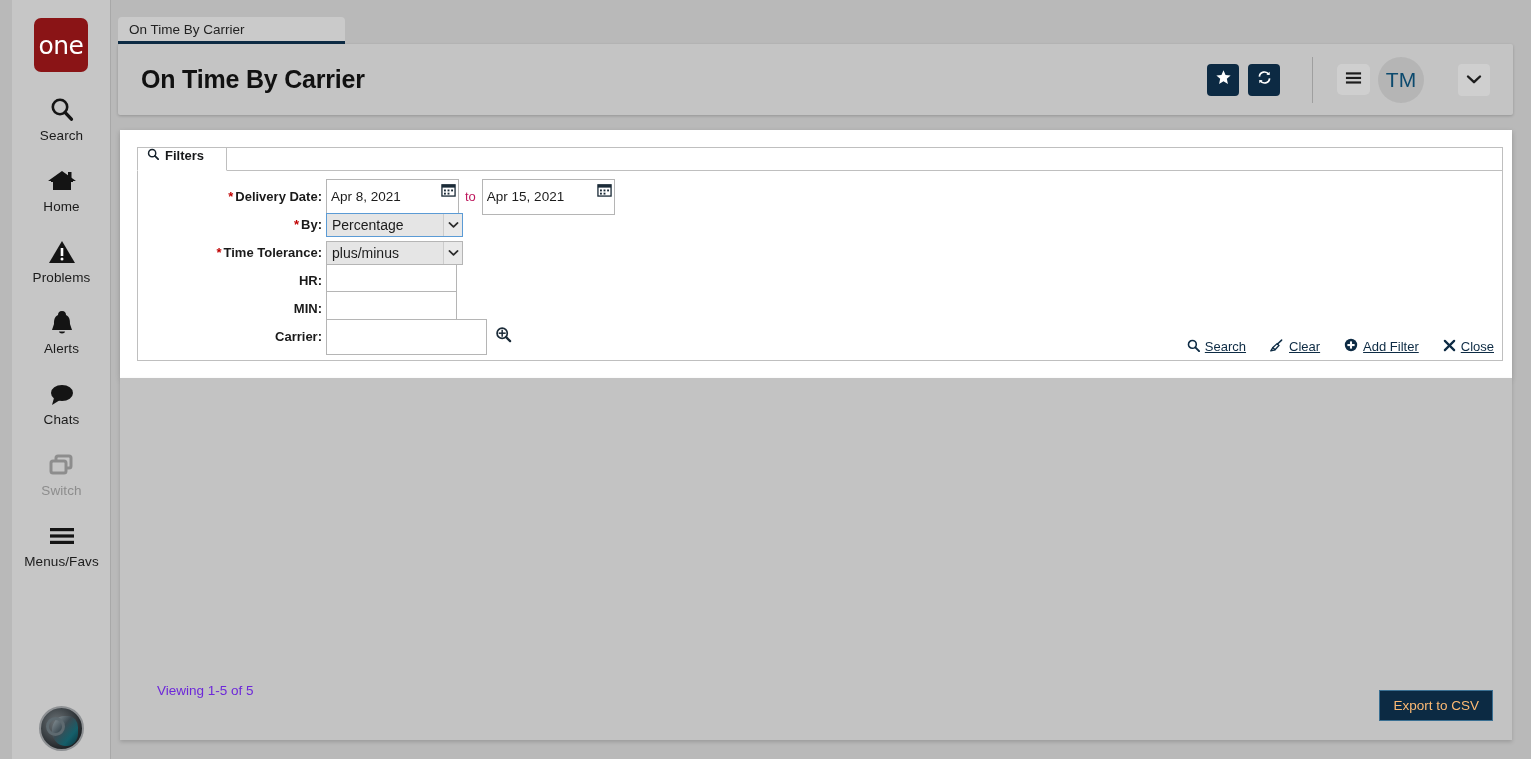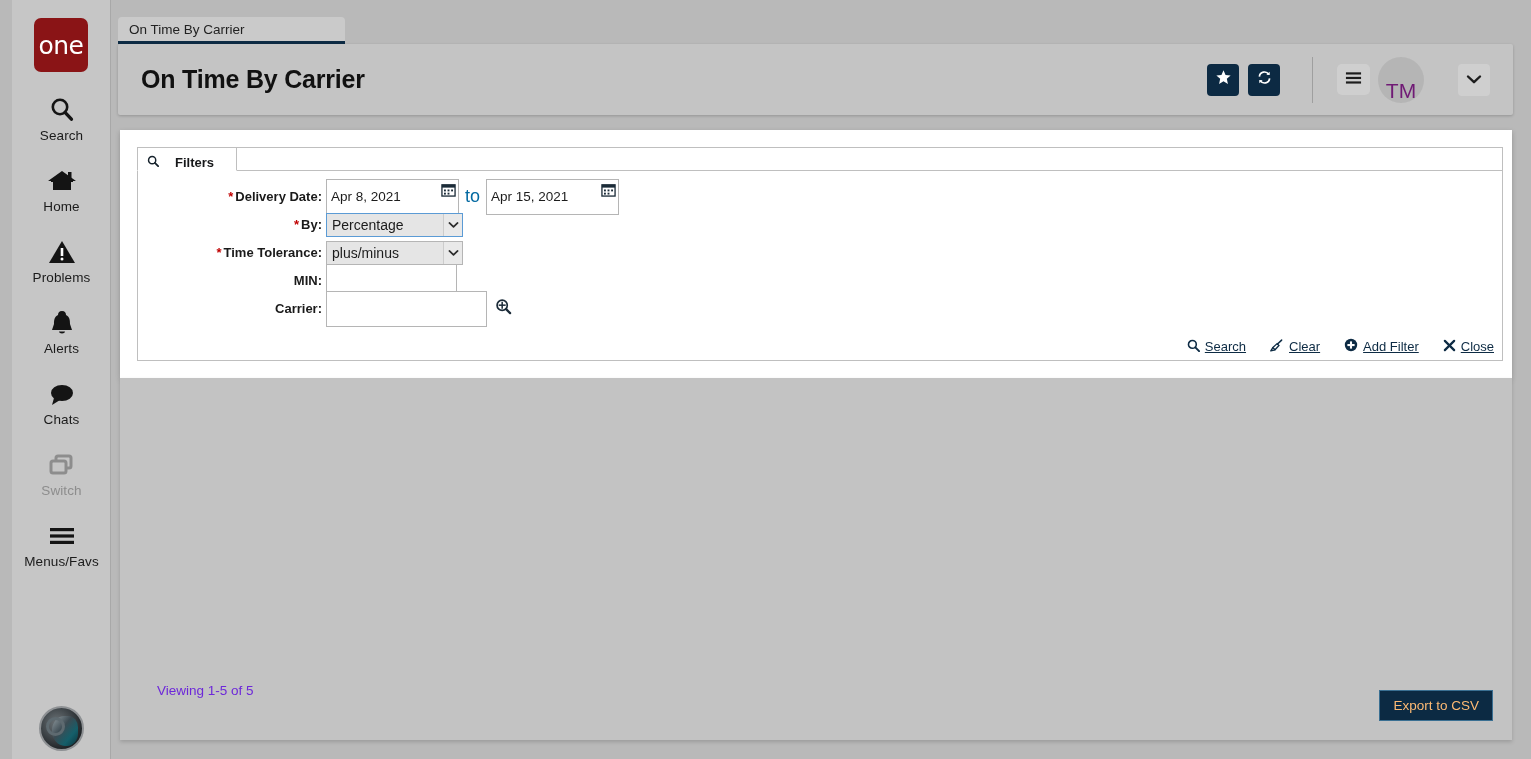--- a/index.html
+++ b/index.html
@@ -121,22 +121,22 @@
   #menu-toggle {
     width: 33px; height: 31px;
     background: #cfcfcf;
     border-radius: 5px;
     display: flex; align-items: center; justify-content: center;
     cursor: pointer;
   }
   #avatar-initials {
     width: 46px; height: 46px; border-radius: 50%;
     background: #b5b5b5;
-    display: flex; align-items: flex-end; justify-content: center;
-    font-size: 21px; color: #701a75;
+    display: flex; align-items: center; justify-content: center;
+    font-size: 21px; color: #0c4a6e;
     margin-left: 8px;
   }
   #user-text { margin-left: 13px; line-height: 1.25; }
   #user-name { font-size: 14.5px; font-weight: bold; color: #111; }
   #user-sub { font-size: 13.5px; color: #3c3c3c; }
   #user-caret {
     width: 32px; height: 32px;
     background: #cfcfcf; border-radius: 4px;
     display: flex; align-items: center; justify-content: center;
     margin-left: 34px; margin-right: 23px;
@@ -161,21 +161,21 @@
     height: 23px;
     border-bottom: 1px solid #bfbfbf;
     background: #fff;
   }
   #filters-tab {
     position: absolute; left: -1px; top: -1px;
     height: 24px; padding: 0 22px 0 9px;
     background: #fff;
     border: 1px solid #bfbfbf;
     border-bottom: 1px solid #fff;
-    display: flex; align-items: flex-end; gap: 16px;
+    display: flex; align-items: flex-start; gap: 6px;
     font-size: 13px; font-weight: bold; color: #17181a;
     cursor: pointer;
   }
 
   .form-row {
     display: flex; align-items: center;
     height: 25px;
     margin-top: 3px;
   }
   #filters-body { padding-top: 10px; }
@@ -196,21 +196,21 @@
     font-family: "Liberation Sans", sans-serif;
     outline: none;
   }
   .date-wrap { position: relative; display: inline-block; }
   .date-input { width: 133px; padding-right: 20px; }
   .cal-icon {
     position: absolute; right: 3px; top: 3px;
     cursor: pointer;
   }
   .to-word {
-    font-size: 18px; color: #0369a1;
+    font-size: 13px; color: #be185d;
     margin: 0 6px;
   }
   .sel-wrap {
     position: relative;
     width: 137px; height: 24px;
     border: 1px solid #b5b5b5;
     background: #e5e5e5;
     display: flex; align-items: center;
     cursor: pointer;
   }
@@ -476,20 +476,24 @@
         <div class="sel-wrap">
           <span class="sel-value">plus/minus</span>
           <span class="sel-arrow">
             <svg width="11" height="8" viewBox="0 0 12 8">
                 <path d="M1.5 1.8 L6 6 L10.5 1.8" fill="none" stroke="#2b2b2b" stroke-width="1.9" stroke-linecap="round" stroke-linejoin="round"></path>
               </svg>
           </span>
         </div>
       </div>
 
+      <div class="form-row">
+        <div class="f-label">HR:</div>
+        <input class="txt-input small-input" value="" style="">
+      </div>
 
       <div class="form-row">
         <div class="f-label">MIN:</div>
         <input class="txt-input small-input" value="" style="">
       </div>
 
       <div class="form-row">
         <div class="f-label">Carrier:</div>
         <input class="txt-input carrier-input" value="" style="">
         <span class="lookup-icon">

